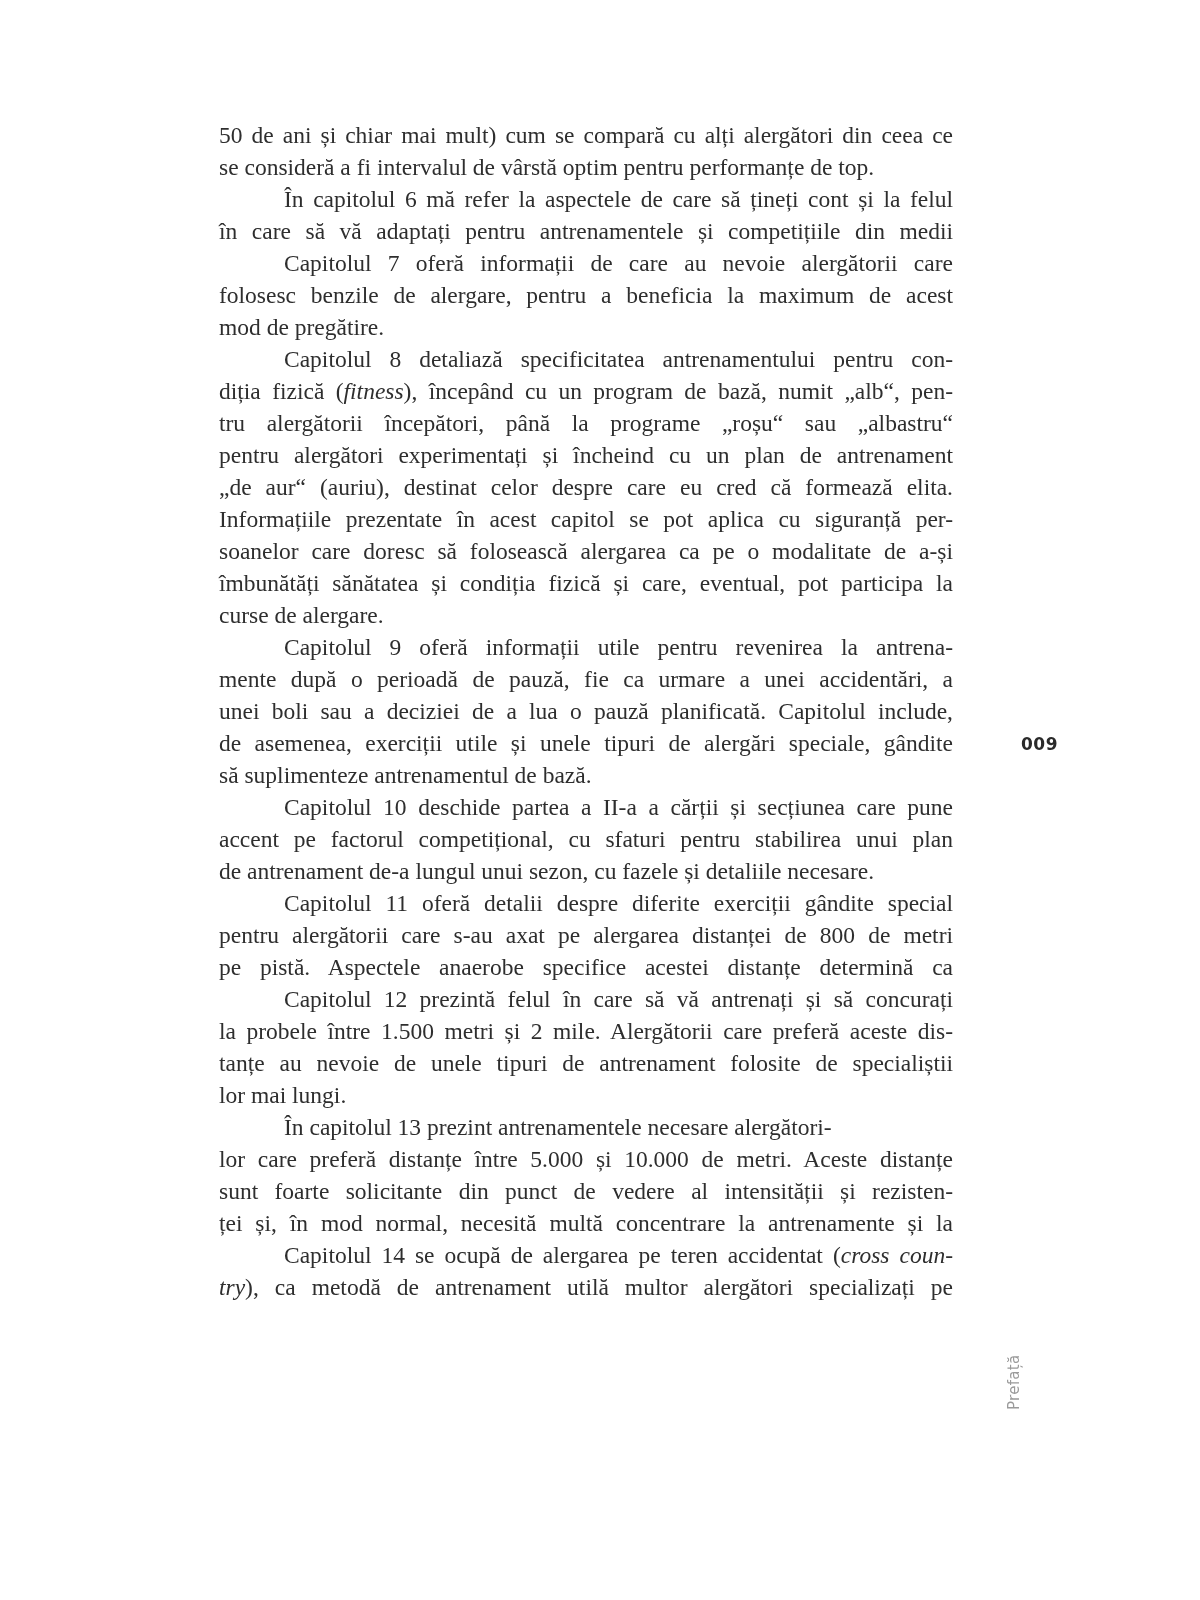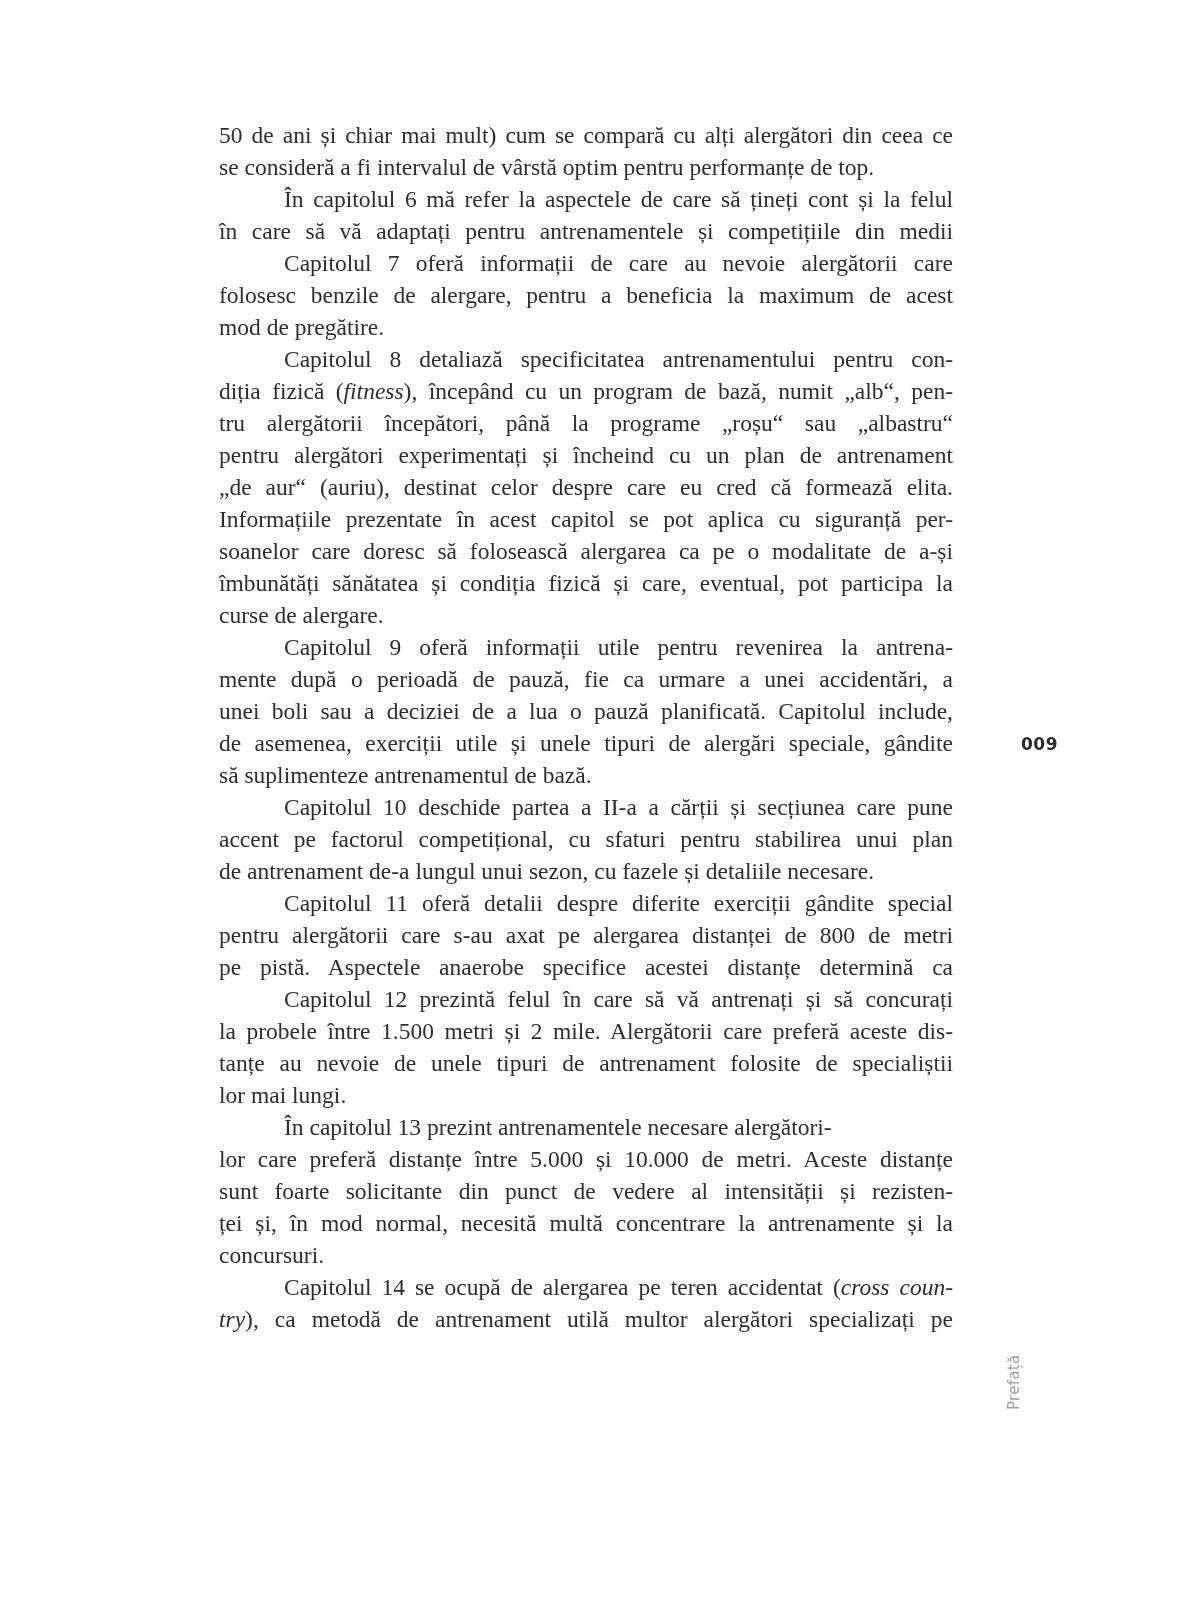--- a/index.html
+++ b/index.html
@@ -102,20 +102,19 @@
       <span class="line">pentru alergătorii care s-au axat pe alergarea distanței de 800 de metri</span>
       <span class="line">pe pistă. Aspectele anaerobe specifice acestei distanțe determină ca</span>
       <span class="line indent">Capitolul 12 prezintă felul în care să vă antrenați și să concurați</span>
       <span class="line">la probele între 1.500 metri și 2 mile. Alergătorii care preferă aceste dis-</span>
       <span class="line">tanțe au nevoie de unele tipuri de antrenament folosite de specialiștii</span>
       <span class="line last">lor mai lungi.</span>
       <span class="line indent last">În capitolul 13 prezint antrenamentele necesare alergători-</span>
       <span class="line">lor care preferă distanțe între 5.000 și 10.000 de metri. Aceste distanțe</span>
       <span class="line">sunt foarte solicitante din punct de vedere al intensității și rezisten-</span>
       <span class="line">ței și, în mod normal, necesită multă concentrare la antrenamente și la</span>
-      <span class="line last">concursuri.</span>
       <span class="line indent"><span>Capitolul 14 se ocupă de alergarea pe teren accidentat (</span><span class="it">cross coun-</span><span></span></span>
       <span class="line"><span></span><span class="it">try</span><span>), ca metodă de antrenament utilă multor alergători specializați pe</span></span>
     </div>
 
   <div class="page-number">009</div>
   <div class="running-head">Prefață</div>
 </div>
 
 </body></html>

